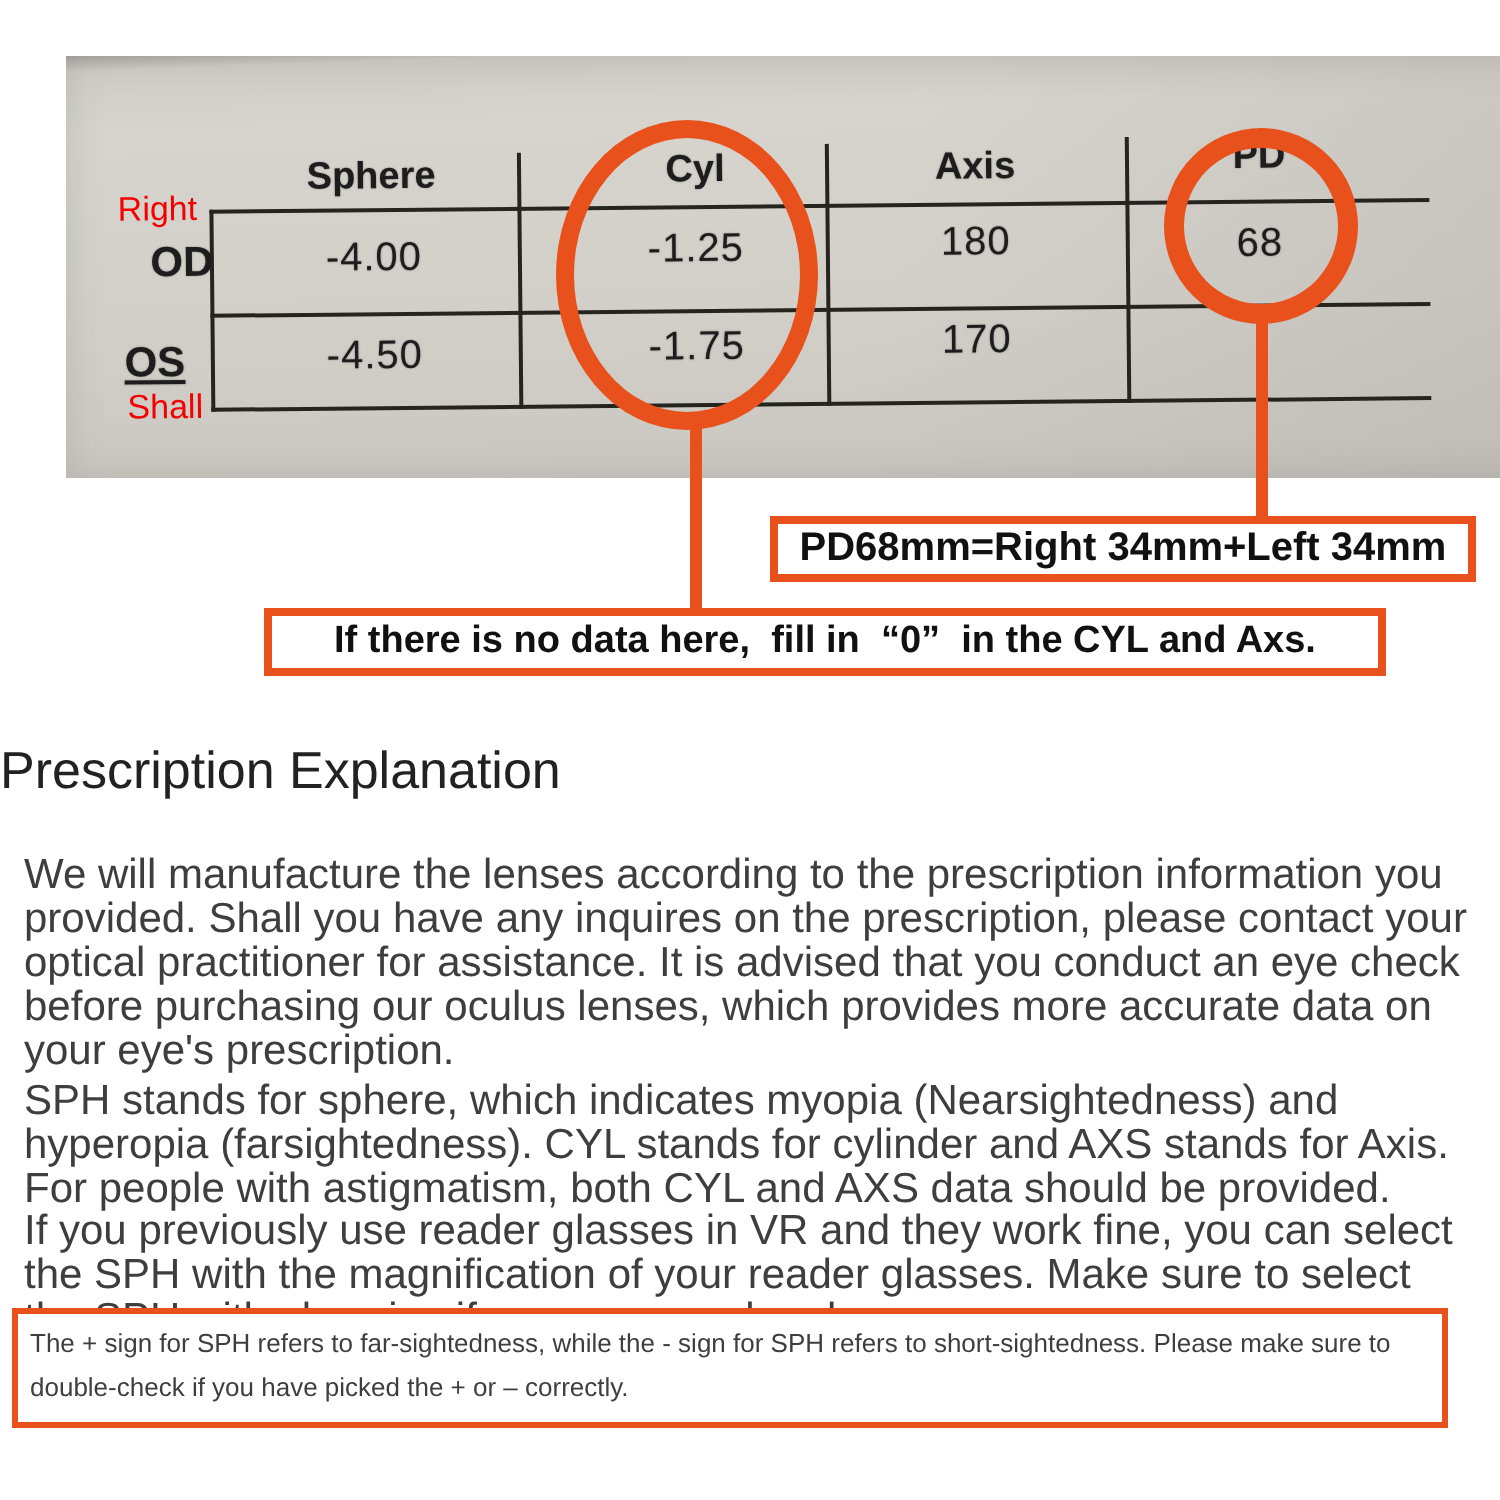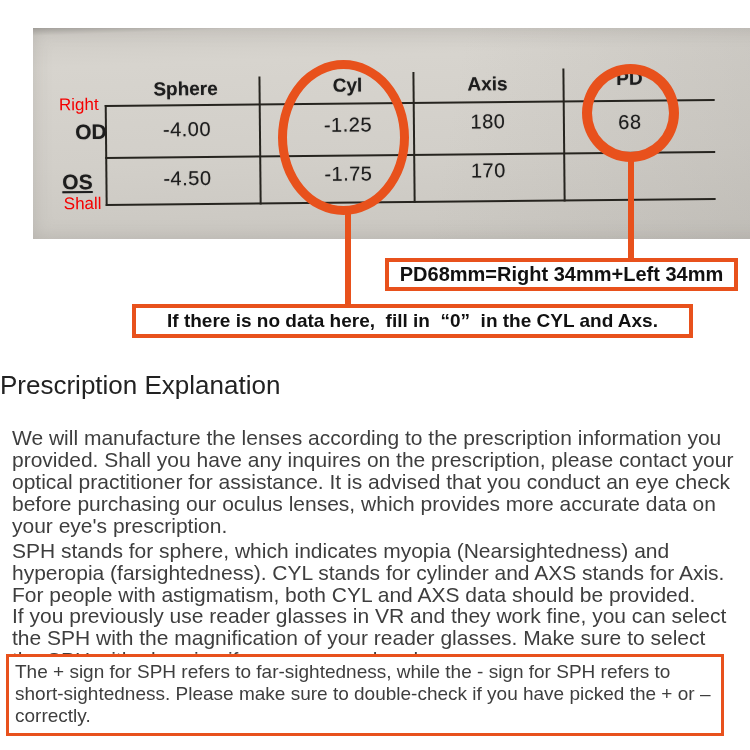--- a/index.html
+++ b/index.html
@@ -38,21 +38,21 @@
     position:absolute;left:0;top:370px;width:736px;
     font-size:26px;color:#222;font-weight:400;
   }
   .para{position:absolute;left:12px;width:728px;font-size:21px;line-height:22px;color:#3e3e3e;}
   .p1{top:406px;}
   .p2{top:519px;}
   .p3{top:584px;}
   .note-box{
     position:absolute;left:6px;top:654px;width:718px;box-sizing:border-box;
     border:3px solid #e8511c;padding:4px 10px 6px 6px;
-    font-size:19px;line-height:22px;color:#3e3e3e;background:#fff;
+    font-size:13px;line-height:22px;color:#3e3e3e;background:#fff;
   }
 </style>
 </head>
 <body>
 
 <div class="canvas">
 
   <div class="photo">
     <div class="photo-rot">
 

